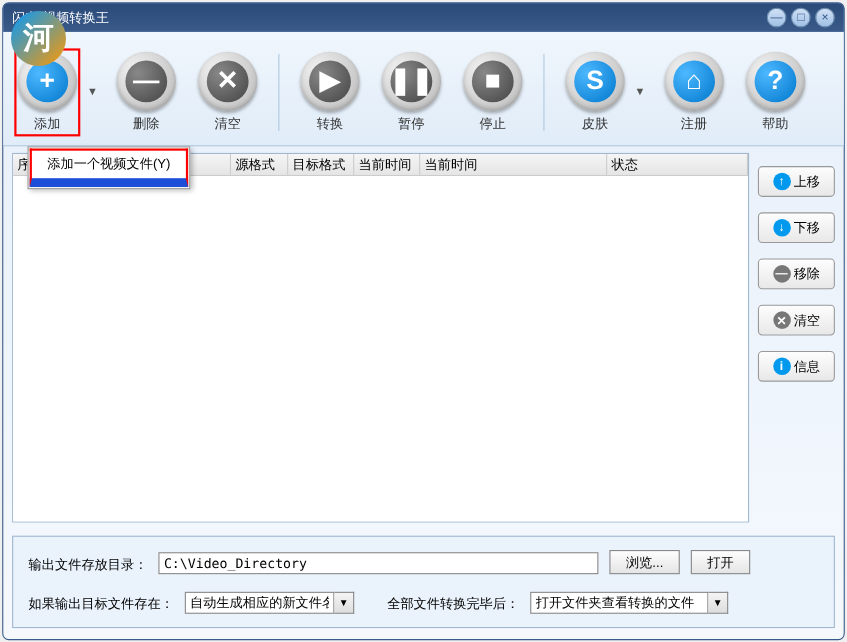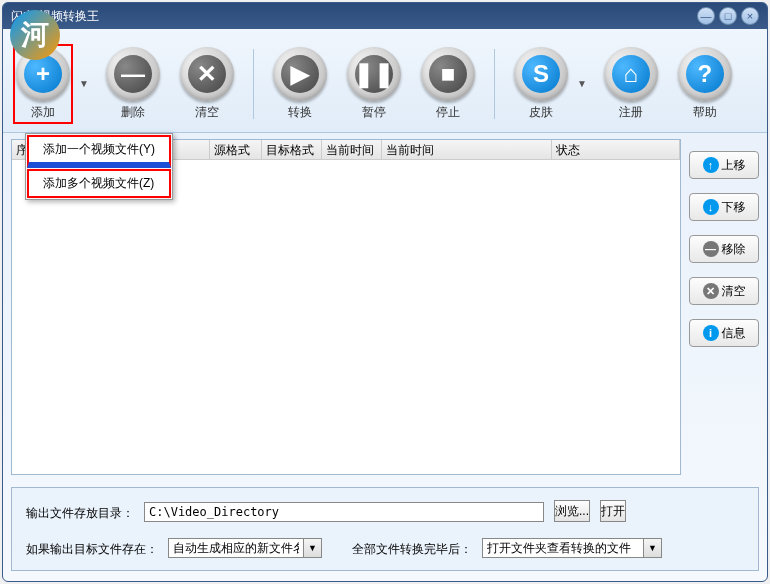--- a/index.html
+++ b/index.html
@@ -34,41 +34,41 @@
 .ic-clear { background: radial-gradient(circle at 30% 30%, #888, #444); }
 .ic-play { background: radial-gradient(circle at 30% 30%, #888, #444); }
 .ic-pause { background: radial-gradient(circle at 30% 30%, #888, #444); }
 .ic-stop { background: radial-gradient(circle at 30% 30%, #888, #444); }
 .ic-skin { background: radial-gradient(circle at 30% 30%, #4db8ff, #0077cc); }
 .ic-reg { background: radial-gradient(circle at 30% 30%, #4db8ff, #0077cc); }
 .ic-help { background: radial-gradient(circle at 30% 30%, #4db8ff, #0077cc); }
 
 .dropdown-menu { position: absolute; top: 130px; left: 22px; background: #f5f5f5; border: 1px solid #999; box-shadow: 2px 2px 5px rgba(0,0,0,0.3); z-index: 50; }
 .dropdown-item { padding: 4px 14px; font-size: 12px; cursor: pointer; border: 2px solid #ff0000; margin: 1px; background: #fff; }
-.dropdown-item:first-child { border-bottom: 6px solid #1d4ed8; }
+.dropdown-item:first-child { border-bottom: 8px solid #1d4ed8; }
 
 .content { flex: 1; display: flex; padding: 6px 8px; gap: 8px; }
 .table-area { flex: 1; border: 1px solid #a0b8d0; background: #fff; display: flex; flex-direction: column; }
 .table-header { display: flex; background: linear-gradient(to bottom, #f5f5f5, #e5e5e5); border-bottom: 1px solid #ccc; height: 20px; }
 .th { font-size: 12px; padding: 2px 4px; border-right: 1px solid #ccc; overflow: hidden; }
 .table-body { flex: 1; background: #fff; }
 
 .side-buttons { width: 70px; display: flex; flex-direction: column; gap: 14px; padding-top: 12px; }
 .side-btn { height: 28px; background: linear-gradient(to bottom, #fdfdfd, #e8e8e8); border: 1px solid #999; border-radius: 4px; display: flex; align-items: center; justify-content: center; gap: 3px; font-size: 12px; cursor: pointer; }
 .side-icon { width: 16px; height: 16px; border-radius: 50%; display: flex; align-items: center; justify-content: center; font-size: 11px; color: #fff; font-weight: bold; }
 .si-up { background: #0099ee; }
 .si-down { background: #0099ee; }
 .si-remove { background: #777; }
 .si-clear2 { background: #777; }
 .si-info { background: #0099ee; }
 
 .bottom-panel { margin: 6px 8px 10px; border: 1px solid #a0b8d0; background: #eaf2fb; padding: 12px 14px; display: flex; flex-direction: column; gap: 16px; }
 .bottom-row { display: flex; align-items: flex-end; gap: 10px; font-size: 12px; }
 .text-input { flex: 1; height: 20px; border: 1px solid #888; background: #fff; padding: 0 4px; font-size: 12px; font-family: monospace; }
-.btn { height: 22px; padding: 0 0; background: linear-gradient(to bottom, #fdfdfd, #e5e5e5); border: 1px solid #888; font-size: 12px; cursor: pointer; }
+.btn { height: 22px; padding: 0 14px; background: linear-gradient(to bottom, #fdfdfd, #e5e5e5); border: 1px solid #888; font-size: 12px; cursor: pointer; }
 .select-wrap { display: flex; }
 .select-input { height: 20px; border: 1px solid #888; background: #fff; padding: 0 4px; font-size: 12px; }
 .select-btn { width: 18px; height: 20px; border: 1px solid #888; border-left: none; background: linear-gradient(to bottom, #f5f5f5, #ddd); font-size: 9px; cursor: pointer; display: flex; align-items: center; justify-content: center; }
 </style>
 </head>
 <body>
 
 <div class="window">
   <div class="titlebar">
     <span class="titlebar-title">闪电·视频转换王</span>
@@ -135,21 +135,20 @@
     <div class="tool-btn">
       <div class="tool-icon tool-icon-outer">
           <div class="tool-icon-inner ic-help">?</div>
         </div>
       <span class="tool-label">帮助</span>
     </div>
   </div>
 
   <div class="dropdown-menu">
     <div class="dropdown-item">添加一个视频文件(Y)</div>
-    <div class="dropdown-item">添加多个视频文件(Z)</div>
   </div>
 
   <div class="content">
     <div class="table-area">
       <div class="table-header">
         <div class="th" style="width:38px">序号</div>
         <div class="th" style="width:160px">视频源文件</div>
         <div class="th" style="width:52px">源格式</div>
         <div class="th" style="width:60px">目标格式</div>
         <div class="th" style="width:60px">当前时间</div>

